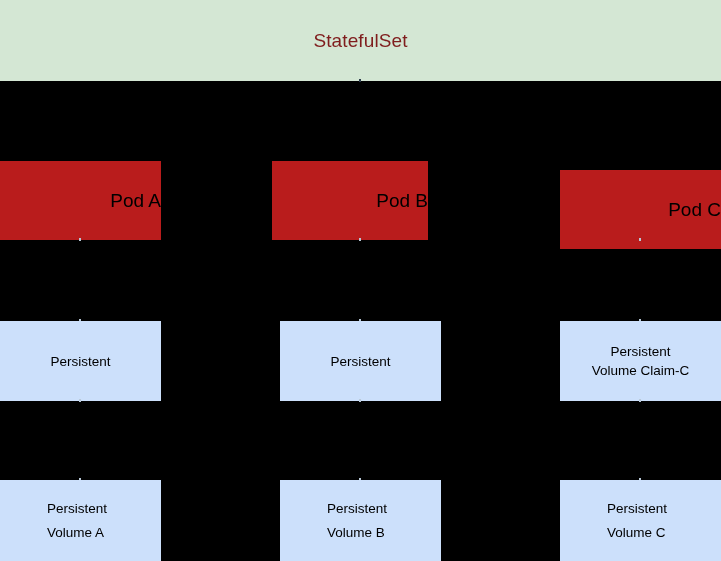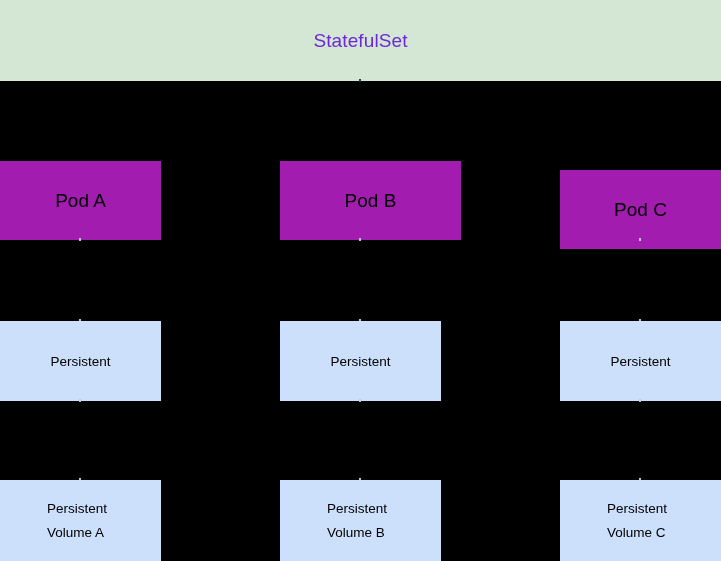--- a/index.html
+++ b/index.html
@@ -25,37 +25,37 @@
     top: 0;
     width: 721px;
     height: 81px;
     background: #d4e7d4;
     display: flex;
     align-items: center;
     justify-content: center;
   }
   .header-label {
     font-size: 19px;
-    color: #6d28d9;
+    color: #7f1d1d;
     letter-spacing: 0.1px;
   }
 
   
   .node {
     position: absolute;
     box-sizing: border-box;
     color: #000000;
     display: flex;
     flex-direction: column;
     justify-content: center;
   }
 
   .node.pod {
-    background: #a21caf;
-    align-items: center;
+    background: #b91c1c;
+    align-items: flex-end;
     text-align: center;
   }
   .node.pod .line {
     font-size: 19px;
   }
 
   .node.pvc {
     background: #cce0fb;
     align-items: center;
     text-align: center;
@@ -94,21 +94,21 @@
   <div class="header-box">
     <span class="header-label">StatefulSet</span>
   </div>
 
   <div class="connector" style="left:359px; top:79px; height:3px;"></div>
 
   <div class="node pod" style="left:0px; top:161px; width:161px; height:79px;">
     <span class="line">Pod A</span>
   </div>
 
-  <div class="node pod" style="left:280px; top:161px; width:181px; height:79px;">
+  <div class="node pod" style="left:272px; top:161px; width:156px; height:79px;">
     <span class="line">Pod B</span>
   </div>
 
   <div class="node pod" style="left:560px; top:170px; width:161px; height:79px;">
     <span class="line">Pod C</span>
   </div>
 
   <div class="connector light" style="left:79px; top:238px; height:3px;"></div>
   <div class="connector light" style="left:359px; top:238px; height:3px;"></div>
   <div class="connector light" style="left:639px; top:238px; height:3px;"></div>
@@ -120,20 +120,21 @@
   <div class="node pvc" style="left:0px; top:321px; width:161px; height:80px;">
     <span class="line">Persistent</span>
   </div>
 
   <div class="node pvc" style="left:280px; top:321px; width:161px; height:80px;">
     <span class="line">Persistent</span>
   </div>
 
   <div class="node pvc" style="left:560px; top:321px; width:161px; height:80px;">
     <span class="line">Persistent</span>
+    <span class="line">Volume Claim-C</span>
   </div>
 
   <div class="connector light" style="left:79px; top:399px; height:3px;"></div>
   <div class="connector light" style="left:359px; top:399px; height:3px;"></div>
   <div class="connector light" style="left:639px; top:399px; height:3px;"></div>
 
   <div class="connector light" style="left:79px; top:478px; height:3px;"></div>
   <div class="connector light" style="left:359px; top:478px; height:3px;"></div>
   <div class="connector light" style="left:639px; top:478px; height:3px;"></div>
 

